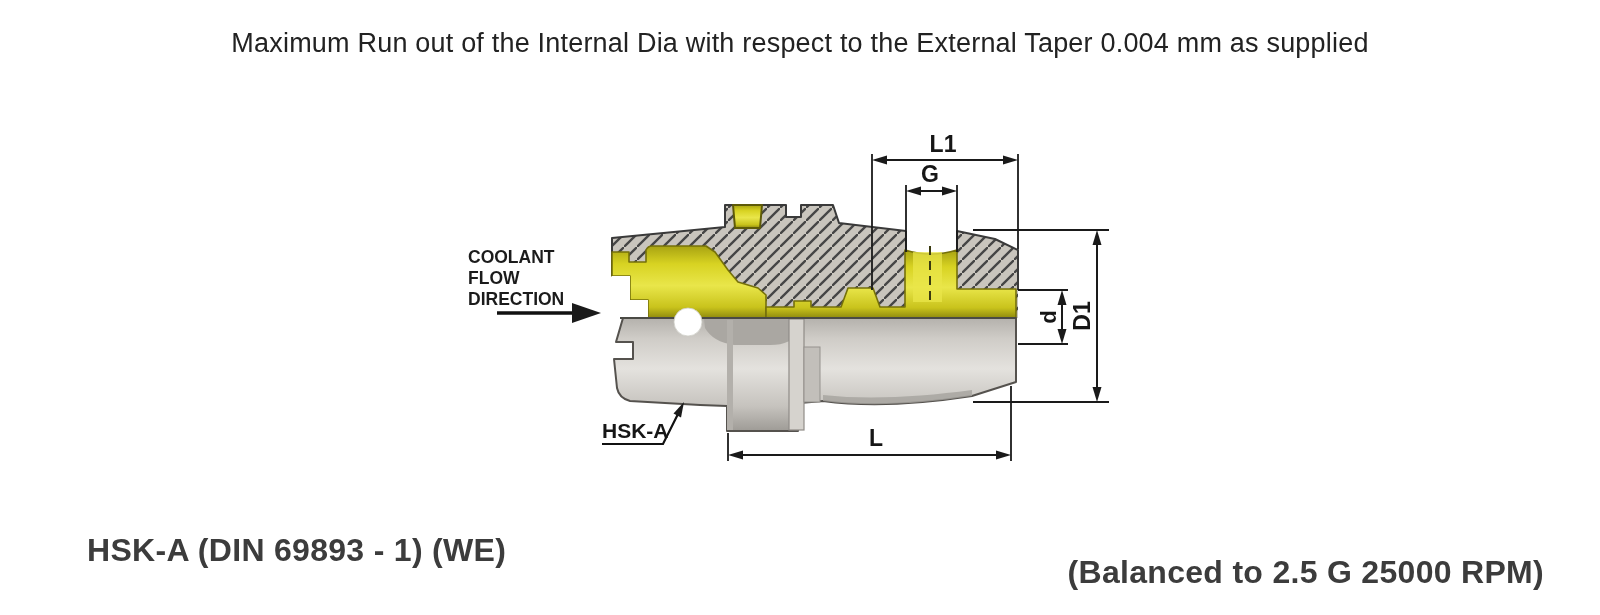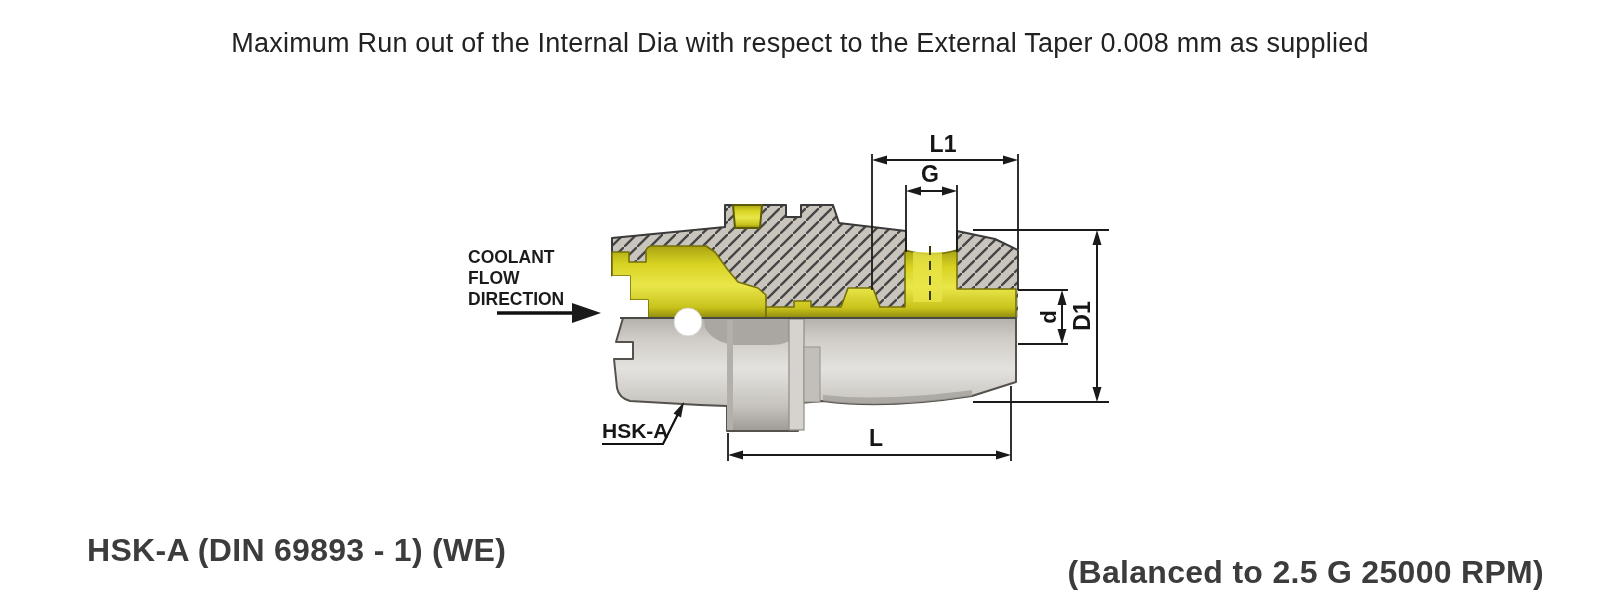--- a/index.html
+++ b/index.html
@@ -18,21 +18,21 @@
   .coolant-label{font-family:"Liberation Sans",sans-serif;font-weight:700;font-size:17.5px;fill:#1b1b1b;}
   .dimline{stroke:#1a1a1a;stroke-width:2;fill:none;}
   .extline{stroke:#1a1a1a;stroke-width:1.8;fill:none;}
   .arrowhead{fill:#1a1a1a;stroke:none;}
 </style>
 </head>
 <body>
 
 <div class="stage">
 
-  <div class="top-note">Maximum Run out of the Internal Dia with respect to the External Taper 0.008 mm as supplied</div>
+  <div class="top-note">Maximum Run out of the Internal Dia with respect to the External Taper 0.004 mm as supplied</div>
 
   <svg class="drawing" width="1600" height="615" viewBox="0 0 1600 615" xmlns="http://www.w3.org/2000/svg">
     <defs>
       <pattern id="hatch" width="13" height="13" patternUnits="userSpaceOnUse">
         <rect x="0" y="0" width="13" height="13" fill="#c9c5bd"></rect>
         <path d="M-3,16 L16,-3" stroke="#454545" stroke-width="2.3"></path>
       </pattern>
       <linearGradient id="yg" x1="0" y1="0" x2="0" y2="1">
         <stop offset="0%" stop-color="#a8a312"></stop>
         <stop offset="25%" stop-color="#d8d322"></stop>

